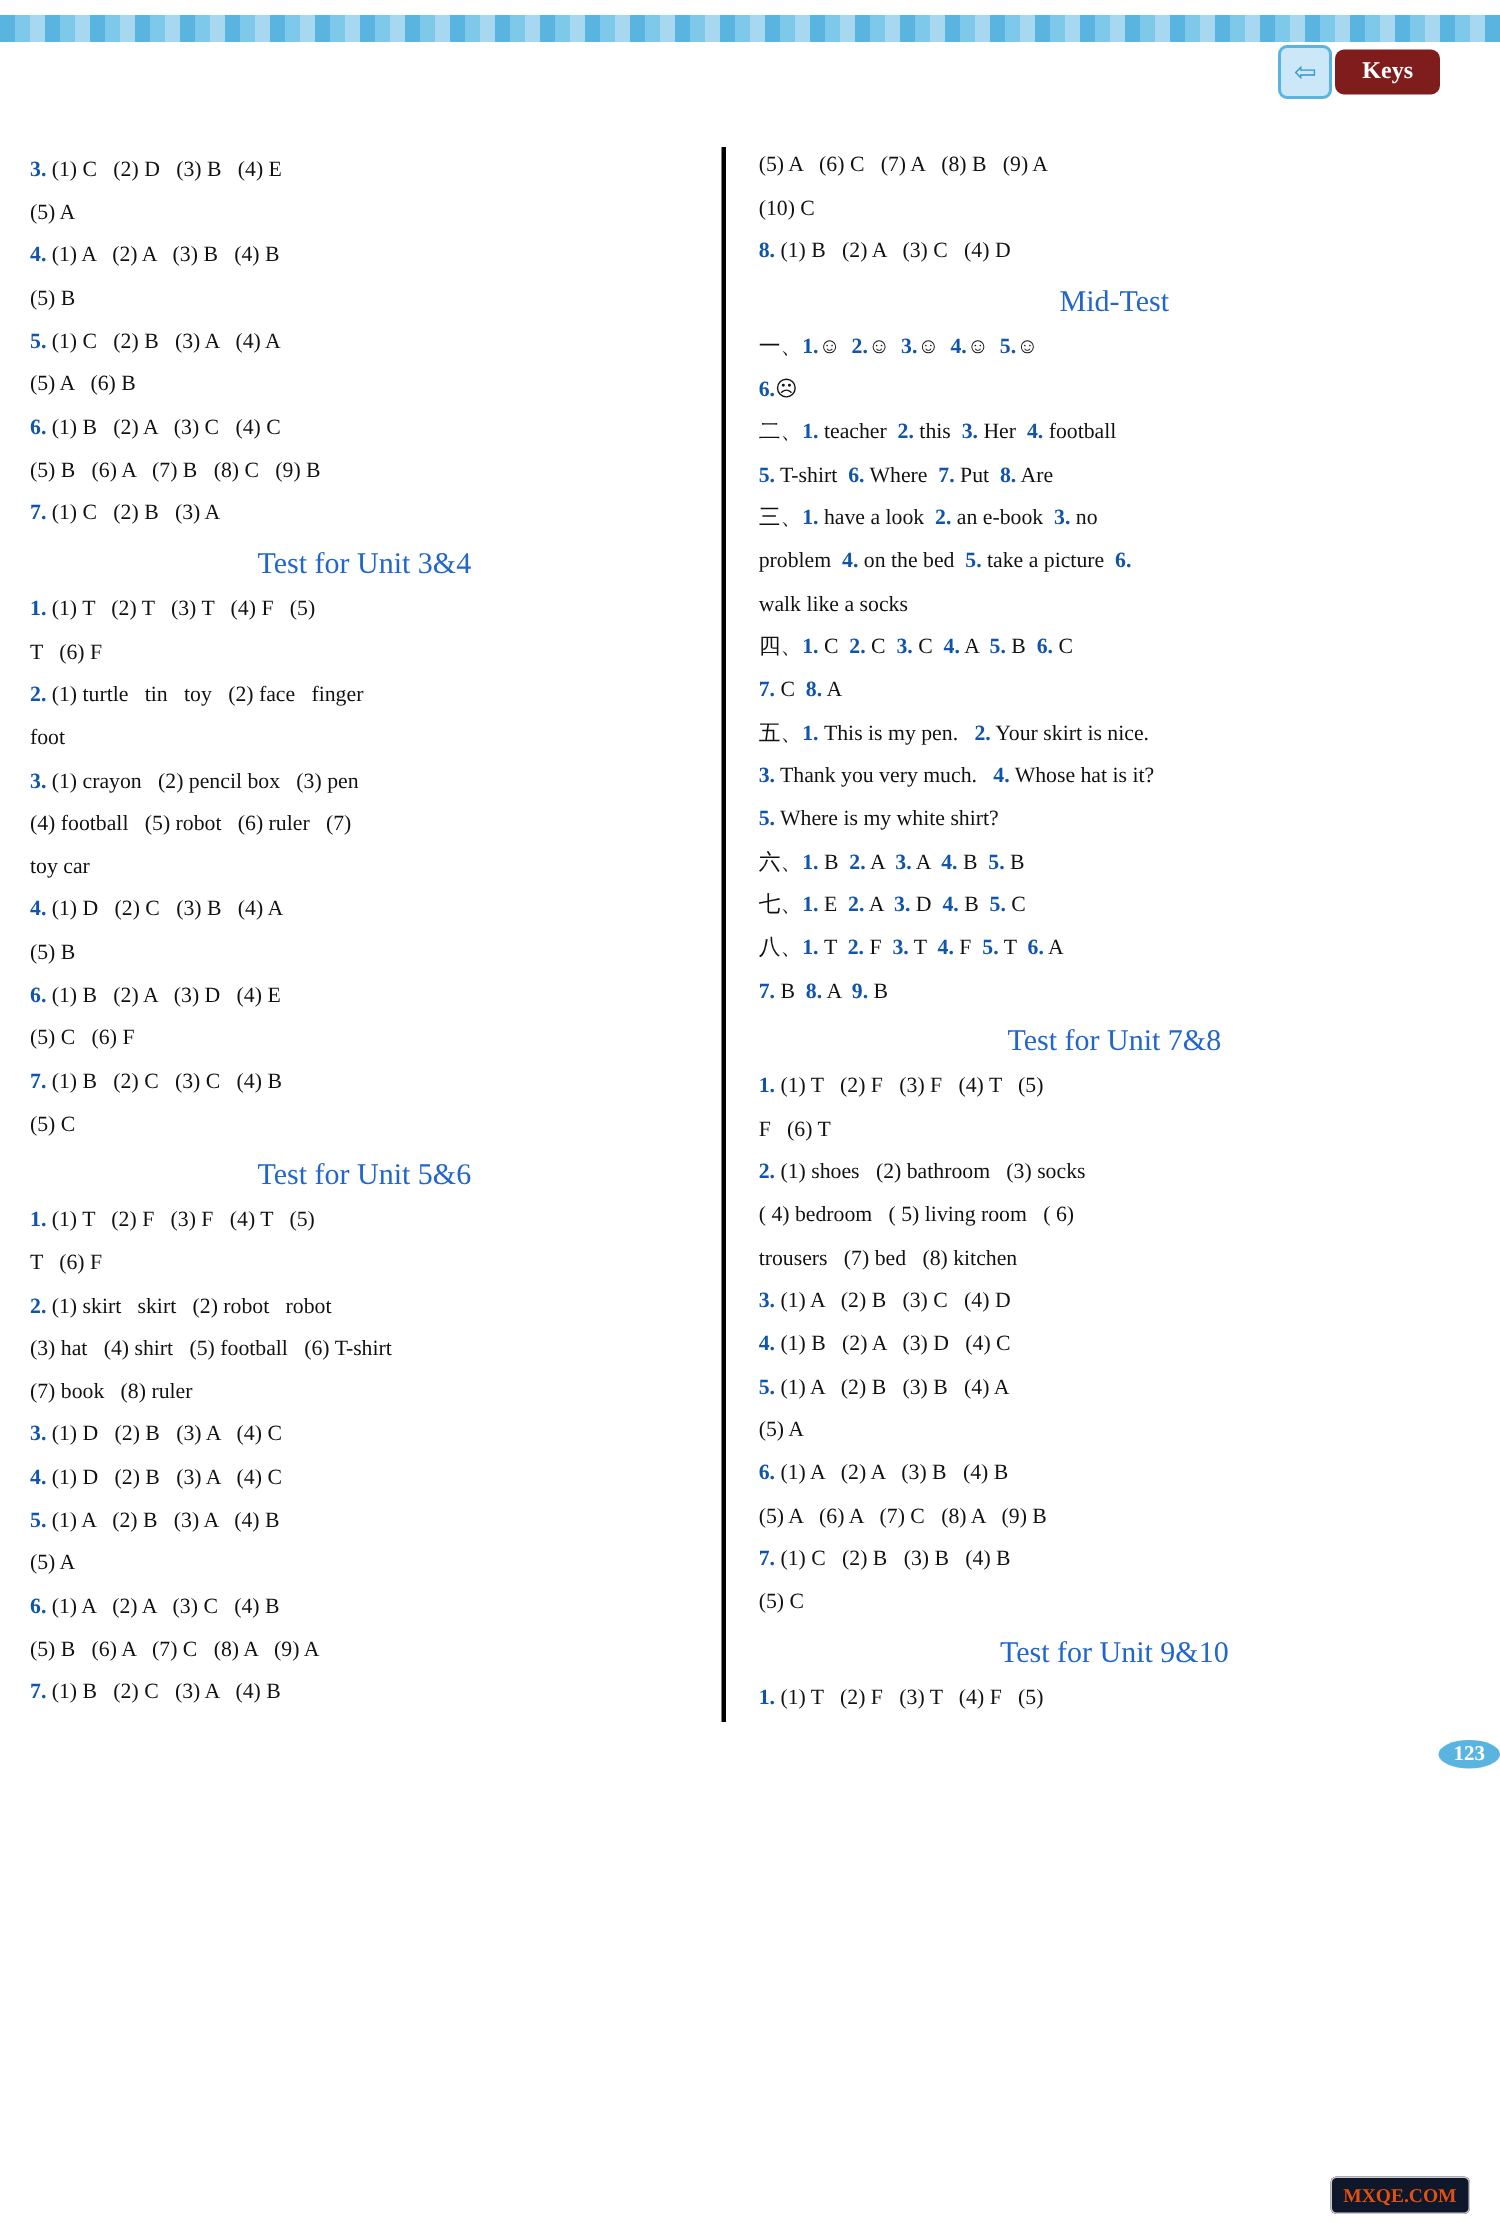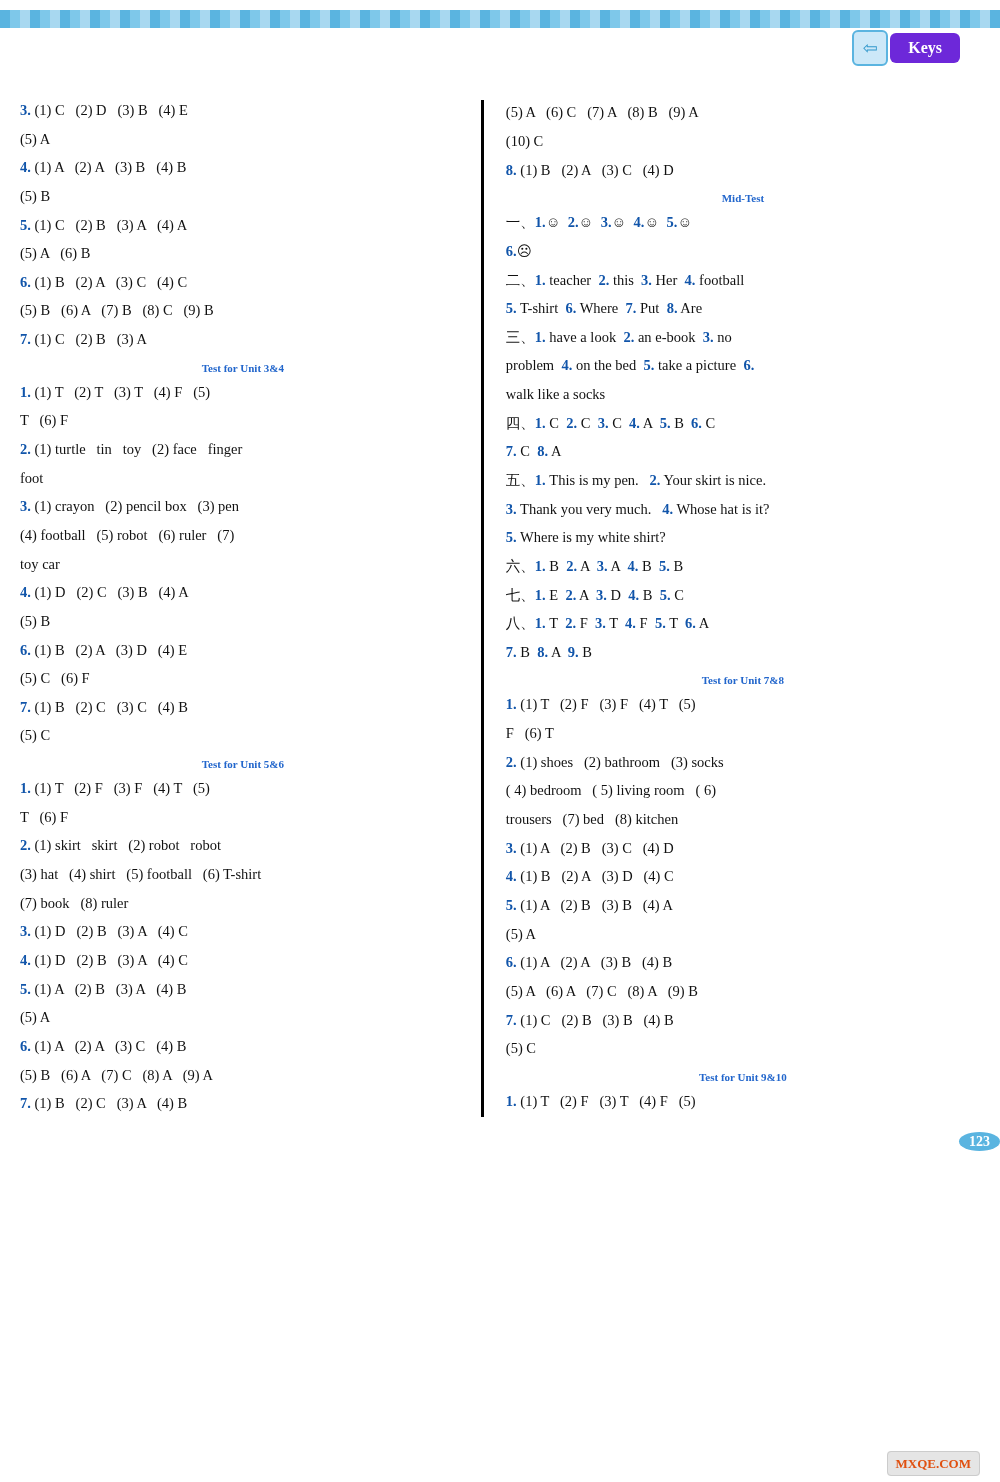--- a/index.html
+++ b/index.html
@@ -41,21 +41,21 @@
       background: #cce8f8;
       border: 2px solid #5ab4e0;
       border-radius: 6px;
       display: flex;
       align-items: center;
       justify-content: center;
       font-size: 18px;
       color: #3399cc;
     }
     .keys-label {
-      background: #6d28d9;
+      background: #7f1d1d;
       color: #fff;
       font-size: 16px;
       font-weight: bold;
       padding: 6px 18px;
       border-radius: 6px;
       margin-left: 2px;
     }
     .content {
       display: flex;
       margin-top: 70px;
@@ -66,22 +66,22 @@
       width: 48%;
       padding-right: 15px;
     }
     .right-col {
       width: 52%;
       padding-left: 22px;
       border-left: 3px solid #000000;
     }
     .section-title {
       color: #2266cc;
-      font-weight: bold;
-      font-size: 11px;
+      font-weight: normal;
+      font-size: 20px;
       text-align: center;
       margin: 10px 0 6px 0;
     }
     .line {
       margin-bottom: 4px;
       line-height: 1.7;
       font-size: 14.5px;
     }
     .num-bold {
       font-weight: bold;
@@ -100,21 +100,21 @@
       font-weight: bold;
     }
     .watermark {
       position: absolute;
       bottom: 10px;
       right: 20px;
       font-size: 13px;
       color: #888;
     }
     .watermark .brand {
-      background: #e5e5e5;
+      background: #0f172a;
       border: 1px solid #ccc;
       border-radius: 4px;
       padding: 4px 8px;
       font-weight: bold;
       color: #e05010;
       font-size: 13px;
     }
     .blue { color: #1155aa; }
   </style>
 </head>

